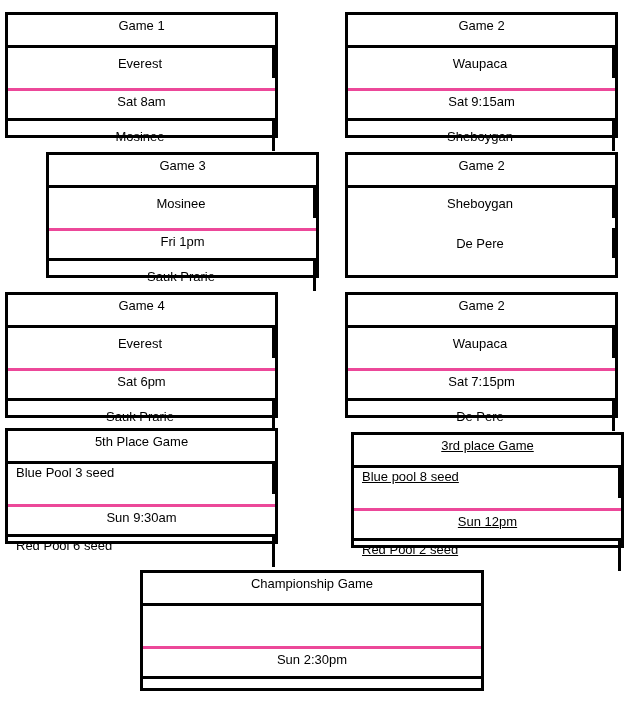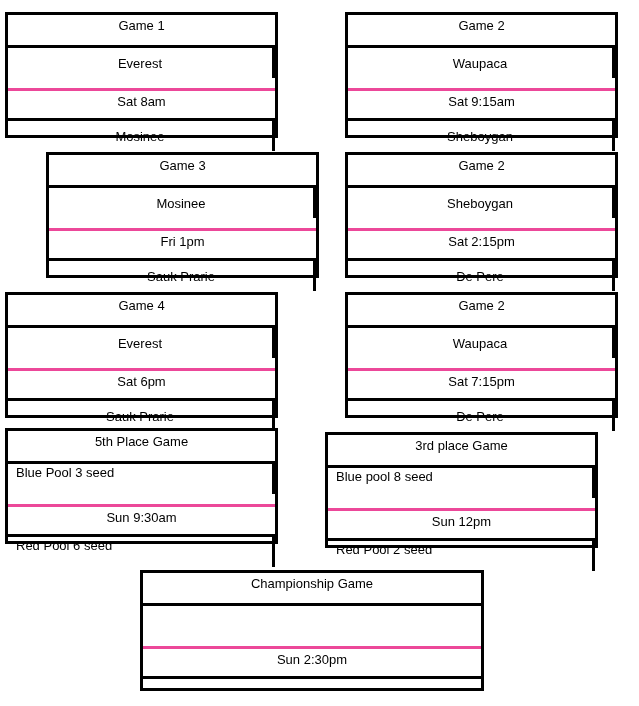--- a/index.html
+++ b/index.html
@@ -120,21 +120,20 @@
         <div class="team-name">Sauk Prarie</div>
         <div class="score-box"></div>
       </div>
     </div>
     <div class="bracket align-center" style="left: 345px; top: 152px; width: 273px; height: 126px;">
       <div class="row-title">Game 2</div>
       <div class="row-team align-row">
         <div class="team-name">Sheboygan</div>
         <div class="score-box"></div>
       </div>
-      <div class="row-time">Sat 2:15pm</div>
       <div class="row-team last">
         <div class="team-name">De Pere</div>
         <div class="score-box"></div>
       </div>
     </div>
     <div class="bracket align-center" style="left: 5px; top: 292px; width: 273px; height: 126px;">
       <div class="row-title">Game 4</div>
       <div class="row-team align-row">
         <div class="team-name">Everest</div>
         <div class="score-box"></div>
@@ -162,21 +161,21 @@
       <div class="row-team align-row">
         <div class="team-name">Blue Pool 3 seed</div>
         <div class="score-box"></div>
       </div>
       <div class="row-time">Sun  9:30am</div>
       <div class="row-team last">
         <div class="team-name">Red Pool 6 seed</div>
         <div class="score-box"></div>
       </div>
     </div>
-    <div class="bracket align-left" style="left: 325px; top: 432px; width: 273px; height: 116px;">
+    <div class="bracket align-left" style="left: 351px; top: 432px; width: 273px; height: 116px; text-decoration: underline;">
       <div class="row-title">3rd place Game</div>
       <div class="row-team align-row">
         <div class="team-name">Blue pool 8 seed</div>
         <div class="score-box"></div>
       </div>
       <div class="row-time">Sun 12pm</div>
       <div class="row-team last">
         <div class="team-name">Red Pool 2 seed</div>
         <div class="score-box"></div>
       </div>

